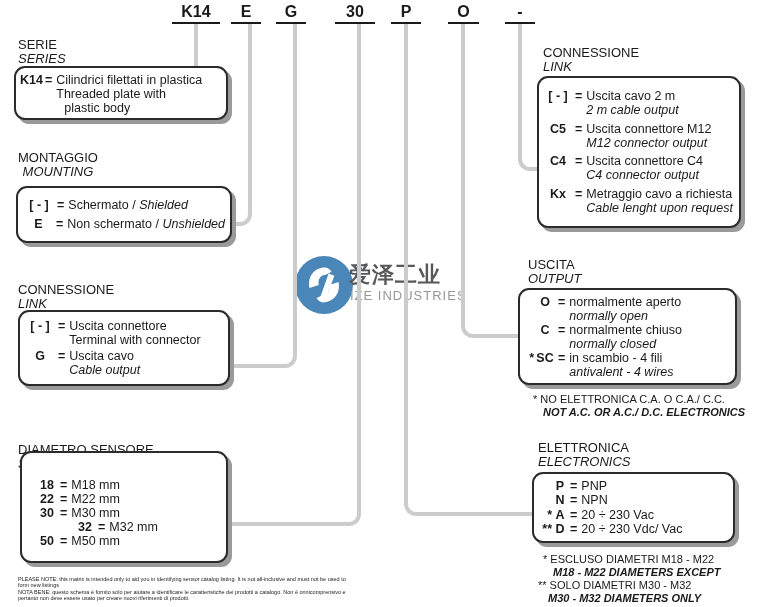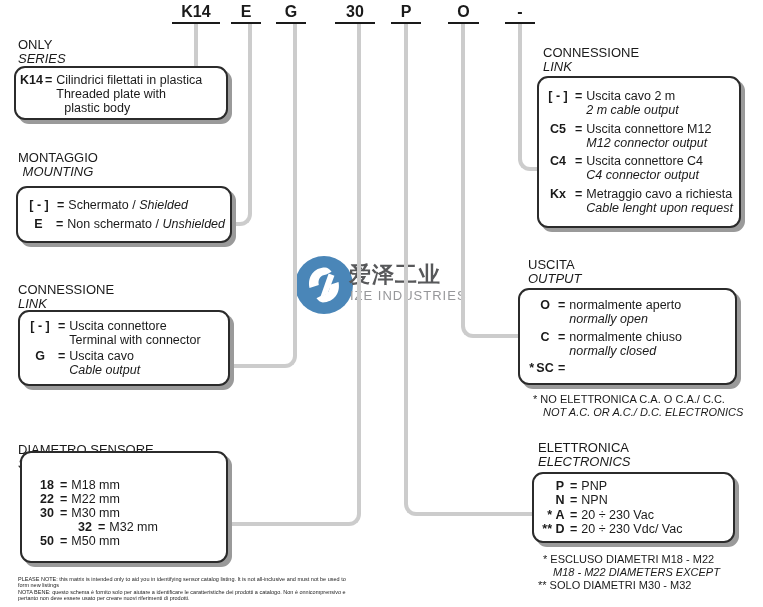--- a/index.html
+++ b/index.html
@@ -22,21 +22,21 @@
   .box{position:absolute;z-index:2;background:#fff;border:2px solid #2b2b2b;
        border-radius:11px;box-shadow:4px 4px 0 #9a9a9a;font-size:12.5px;
        box-sizing:border-box;display:flex;flex-direction:column;justify-content:space-evenly;}
   .entry{display:flex;align-items:flex-start;white-space:nowrap;}
   .star{display:inline-block;text-align:right;font-weight:bold;}
   .k{display:inline-block;font-weight:bold;text-align:center;}
   .eq{font-weight:bold;margin:0 4px 0 2px;}
   .v{line-height:14px;}
   .en{font-style:italic;}
   .note{position:absolute;z-index:2;font-size:11px;line-height:12.5px;}
-  .note .l2{font-style:italic;padding-left:10px;}
+  .note .l2{font-style:italic;padding-left:10px;font-weight:bold;}
   
   .wm-circle{position:absolute;z-index:0;border-radius:50%;background:#4a86b8;}
   .wm-cn{position:absolute;z-index:0;font-weight:bold;font-size:22px;color:#57585a;
          letter-spacing:1px;}
   .wm-en{position:absolute;z-index:0;font-size:13px;color:#96979a;letter-spacing:1px;}
   
   .fineprint{position:absolute;z-index:2;font-size:5.5px;line-height:6.3px;color:#222;width:368px;}
 </style>
 </head>
 <body>
@@ -63,21 +63,21 @@
 
   <div class="conn straight" style="left:194px;top:24px;width:4px;height:44px;"></div>
   <div class="conn elbow-left" style="left:226px;top:24px;width:22px;height:198px;"></div>
   <div class="conn elbow-left" style="left:229px;top:24px;width:64px;height:340px;"></div>
   <div class="conn elbow-left" style="left:227px;top:24px;width:130px;height:498px;"></div>
   <div class="conn elbow-right" style="left:404px;top:24px;width:129px;height:488px;"></div>
   <div class="conn elbow-right" style="left:461px;top:24px;width:58px;height:310px;"></div>
   <div class="conn elbow-right" style="left:518px;top:24px;width:20px;height:143px;"></div>
 
   <div class="sec-label" style="left:18px;top:38px;">
-    <div>ONLY</div>
+    <div>SERIE</div>
     <div class="sub">SERIES</div>
   </div>
   <div class="box" style="left:14px;top:66px;width:214px;height:54px;padding:5px 4px;">
     <div class="entry">
       <span class="k">K14</span>
       <span class="eq">=</span>
       <div class="v">
         <div>Cilindrici filettati in plastica</div>
         <div>Threaded plate with</div>
         <div style="padding-left:8px;">plastic body</div>
@@ -216,20 +216,24 @@
       <span class="eq">=</span>
       <div class="v">
         <div>normalmente chiuso</div>
         <div class="en">normally closed</div>
       </div>
     </div>
     <div class="entry">
       <span class="star" style="width:11px;">*</span>
       <span class="k" style="width:22px;">SC</span>
       <span class="eq">=</span>
+      <div class="v">
+        <div>in scambio - 4 fili</div>
+        <div class="en">antivalent - 4 wires</div>
+      </div>
     </div>
   </div>
   <div class="note" style="left:533px;top:393px;">
     <div>* NO ELETTRONICA C.A. O C.A./ C.C.</div>
     <div class="l2">NOT A.C. OR A.C./ D.C. ELECTRONICS</div>
   </div>
 
   <div class="sec-label" style="left:538px;top:441px;">
     <div>ELETTRONICA</div>
     <div class="sub">ELECTRONICS</div>
@@ -259,20 +263,21 @@
       <span class="eq">=</span>
       <span>20 ÷ 230 Vdc/ Vac</span>
     </div>
   </div>
   <div class="note" style="left:543px;top:553px;">
     <div>* ESCLUSO DIAMETRI M18 - M22</div>
     <div class="l2">M18 - M22 DIAMETERS EXCEPT</div>
   </div>
   <div class="note" style="left:538px;top:579px;">
     <div>** SOLO DIAMETRI M30 - M32</div>
+    <div class="l2">M30 - M32 DIAMETERS ONLY</div>
   </div>
 
   <div class="fineprint" style="left:18px;top:576px;">
     <div>PLEASE NOTE: this matrix is intended only to aid you in identifying sensor catalog listing. It is not all-inclusive and must not be used to</div>
     <div>form new listings</div>
     <div>NOTA BENE: questo schema è fornito solo per aiutare a identificare le caratteristiche dei prodotti a catalogo. Non è onnicomprensivo e</div>
     <div>pertanto non deve essere usato per creare nuovi riferimenti di prodotti.</div>
   </div>
 
 </div>

